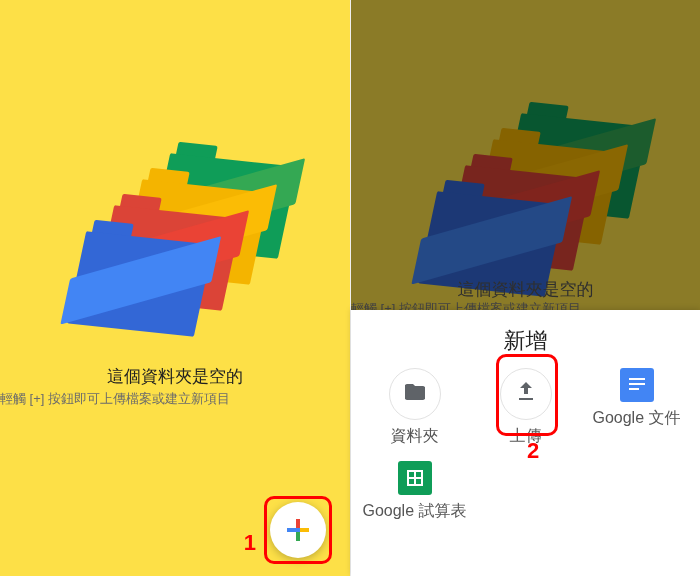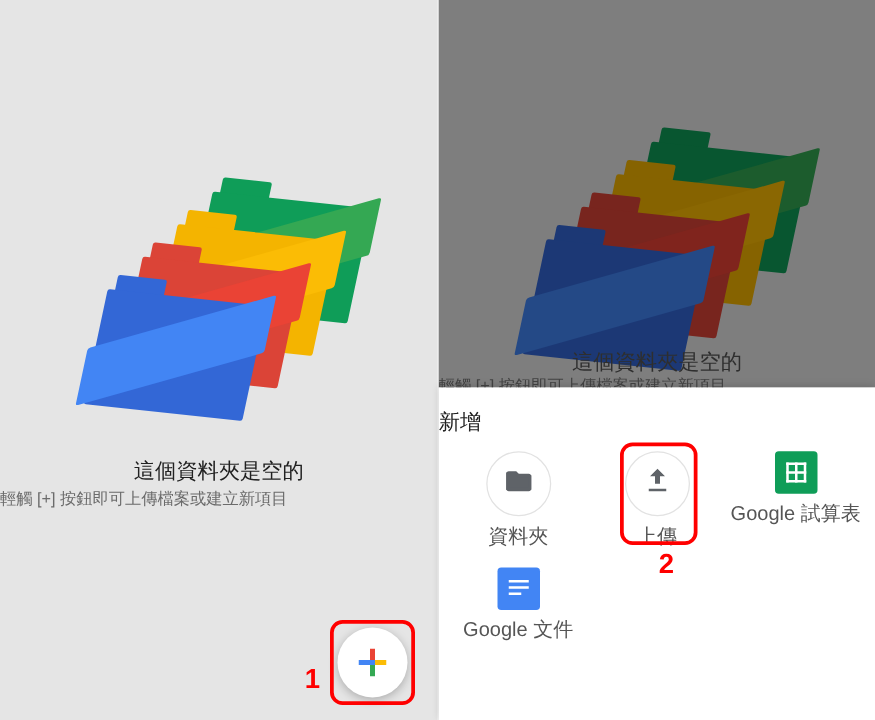--- a/index.html
+++ b/index.html
@@ -9,21 +9,21 @@
     font-family: -apple-system, "Helvetica Neue", Arial, "Microsoft JhengHei", sans-serif;
     background: #fff;
     position: relative;
     overflow: hidden;
   }
   .pane {
     position: absolute;
     top: 0;
     width: 350px;
     height: 576px;
-    background: #e5e5e5;
+    background: #fde047;
   }
   .pane-left { left: 0; }
   .pane-right { left: 350px; border-left: 1px solid #eee; }
 
   
   .folders-wrap {
     position: absolute;
     left: 50%;
     transform: translateX(-50%);
   }
@@ -146,21 +146,22 @@
   
   .sheet {
     position: absolute;
     left: 0; right: 0; bottom: 0;
     height: 266px;
     background: #fff;
     box-shadow: 0 -1px 6px rgba(0,0,0,0.15);
     z-index: 6;
   }
   .sheet-title {
-    font-size: 17px;
+    text-align: center;
+    font-size: 22px;
     color: #222;
     padding: 16px 0 12px;
   }
   .grid {
     display: grid;
     grid-template-columns: repeat(3, 1fr);
     row-gap: 14px;
     padding: 0 8px;
   }
   .cell {
@@ -319,32 +320,32 @@
             <svg width="24" height="24" viewBox="0 0 24 24">
                 <path fill="#5f6368" d="M5 20h14v-2H5v2zM12 2L6 8h4v6h4V8h4l-6-6z"></path>
               </svg>
           </span>
         </div>
         <div class="cell-label">上傳</div>
       </div>
 
 
       <div class="cell">
+        <div class="doc-icon">
+            <div class="doc-lines"></div>
+          </div>
+        <div class="cell-label">Google 文件</div>
+      </div>
+
+      <div class="cell">
         <div class="sheet-icon">
             <div class="sheet-grid"></div>
           </div>
         <div class="cell-label">Google 試算表</div>
       </div>
 
-      <div class="cell">
-        <div class="doc-icon">
-            <div class="doc-lines"></div>
-          </div>
-        <div class="cell-label">Google 文件</div>
-      </div>
-
 
     </div>
   </div>
 
   <div class="highlight-box upload-highlight"></div>
   <div class="callout two">2</div>
 </div>
 
 </body></html>

